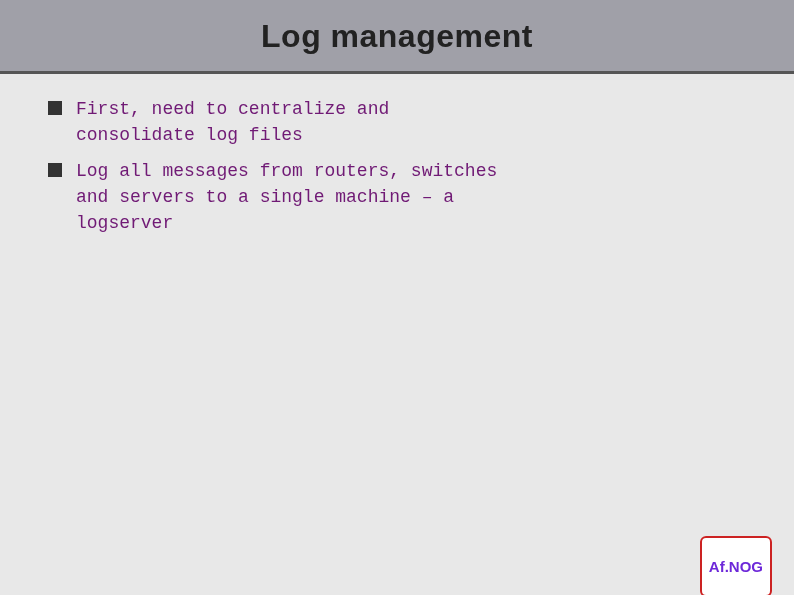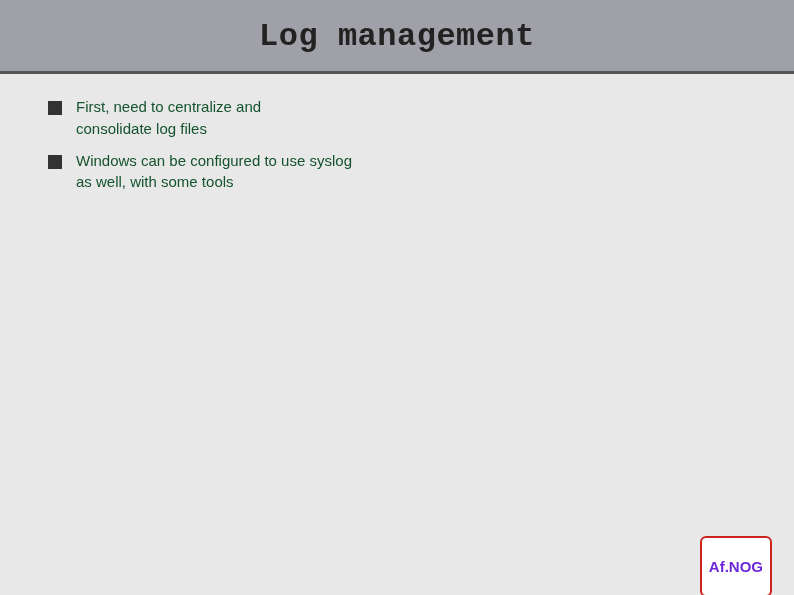--- a/index.html
+++ b/index.html
@@ -27,21 +27,21 @@
 
     .title-bar {
       background: #a0a0a8;
       padding: 18px 40px 16px 40px;
       display: flex;
       align-items: center;
       justify-content: center;
     }
 
     .title-text {
-      font-family: Liberation Mono, monospace;
+      font-family: Liberation Sans, sans-serif;
       font-size: 32px;
       font-weight: bold;
       color: #222;
       letter-spacing: 0.5px;
     }
 
     .divider {
       height: 3px;
       background: #555;
       margin: 0 0 0 0;
@@ -64,23 +64,23 @@
 
     .bullet-marker {
       width: 14px;
       height: 14px;
       background: #333;
       flex-shrink: 0;
       margin-top: 5px;
     }
 
     .bullet-text {
-      font-family: Liberation Sans, sans-serif;
-      font-size: 15px;
-      color: #14532d;
+      font-family: Liberation Mono, monospace;
+      font-size: 18px;
+      color: #701a75;
       line-height: 1.45;
       flex: 1;
     }
 
     .logo-container {
       position: absolute;
       bottom: 18px;
       right: 22px;
     }
 
@@ -103,26 +103,26 @@
     <span class="title-text">Log management</span>
   </div>
   <div class="divider"></div>
   <div class="content">
 
     <div class="bullet-item">
       <div class="bullet-marker"></div>
       <span class="bullet-text">First, need to centralize and<br>consolidate log files</span>
     </div>
 
+    <div class="bullet-item">
+      <div class="bullet-marker"></div>
+      <span class="bullet-text">Log all messages from routers, switches<br>and servers to a single machine – a<br>logserver</span>
+    </div>
 
 
-    <div class="bullet-item">
-      <div class="bullet-marker"></div>
-      <span class="bullet-text">Windows can be configured to use syslog<br>as well, with some tools</span>
-    </div>
 
 
   </div>
 
   <div class="logo-container">
     <span class="afnog-logo">Af.NOG</span>
   </div>
 </div>
 
 </body></html>

